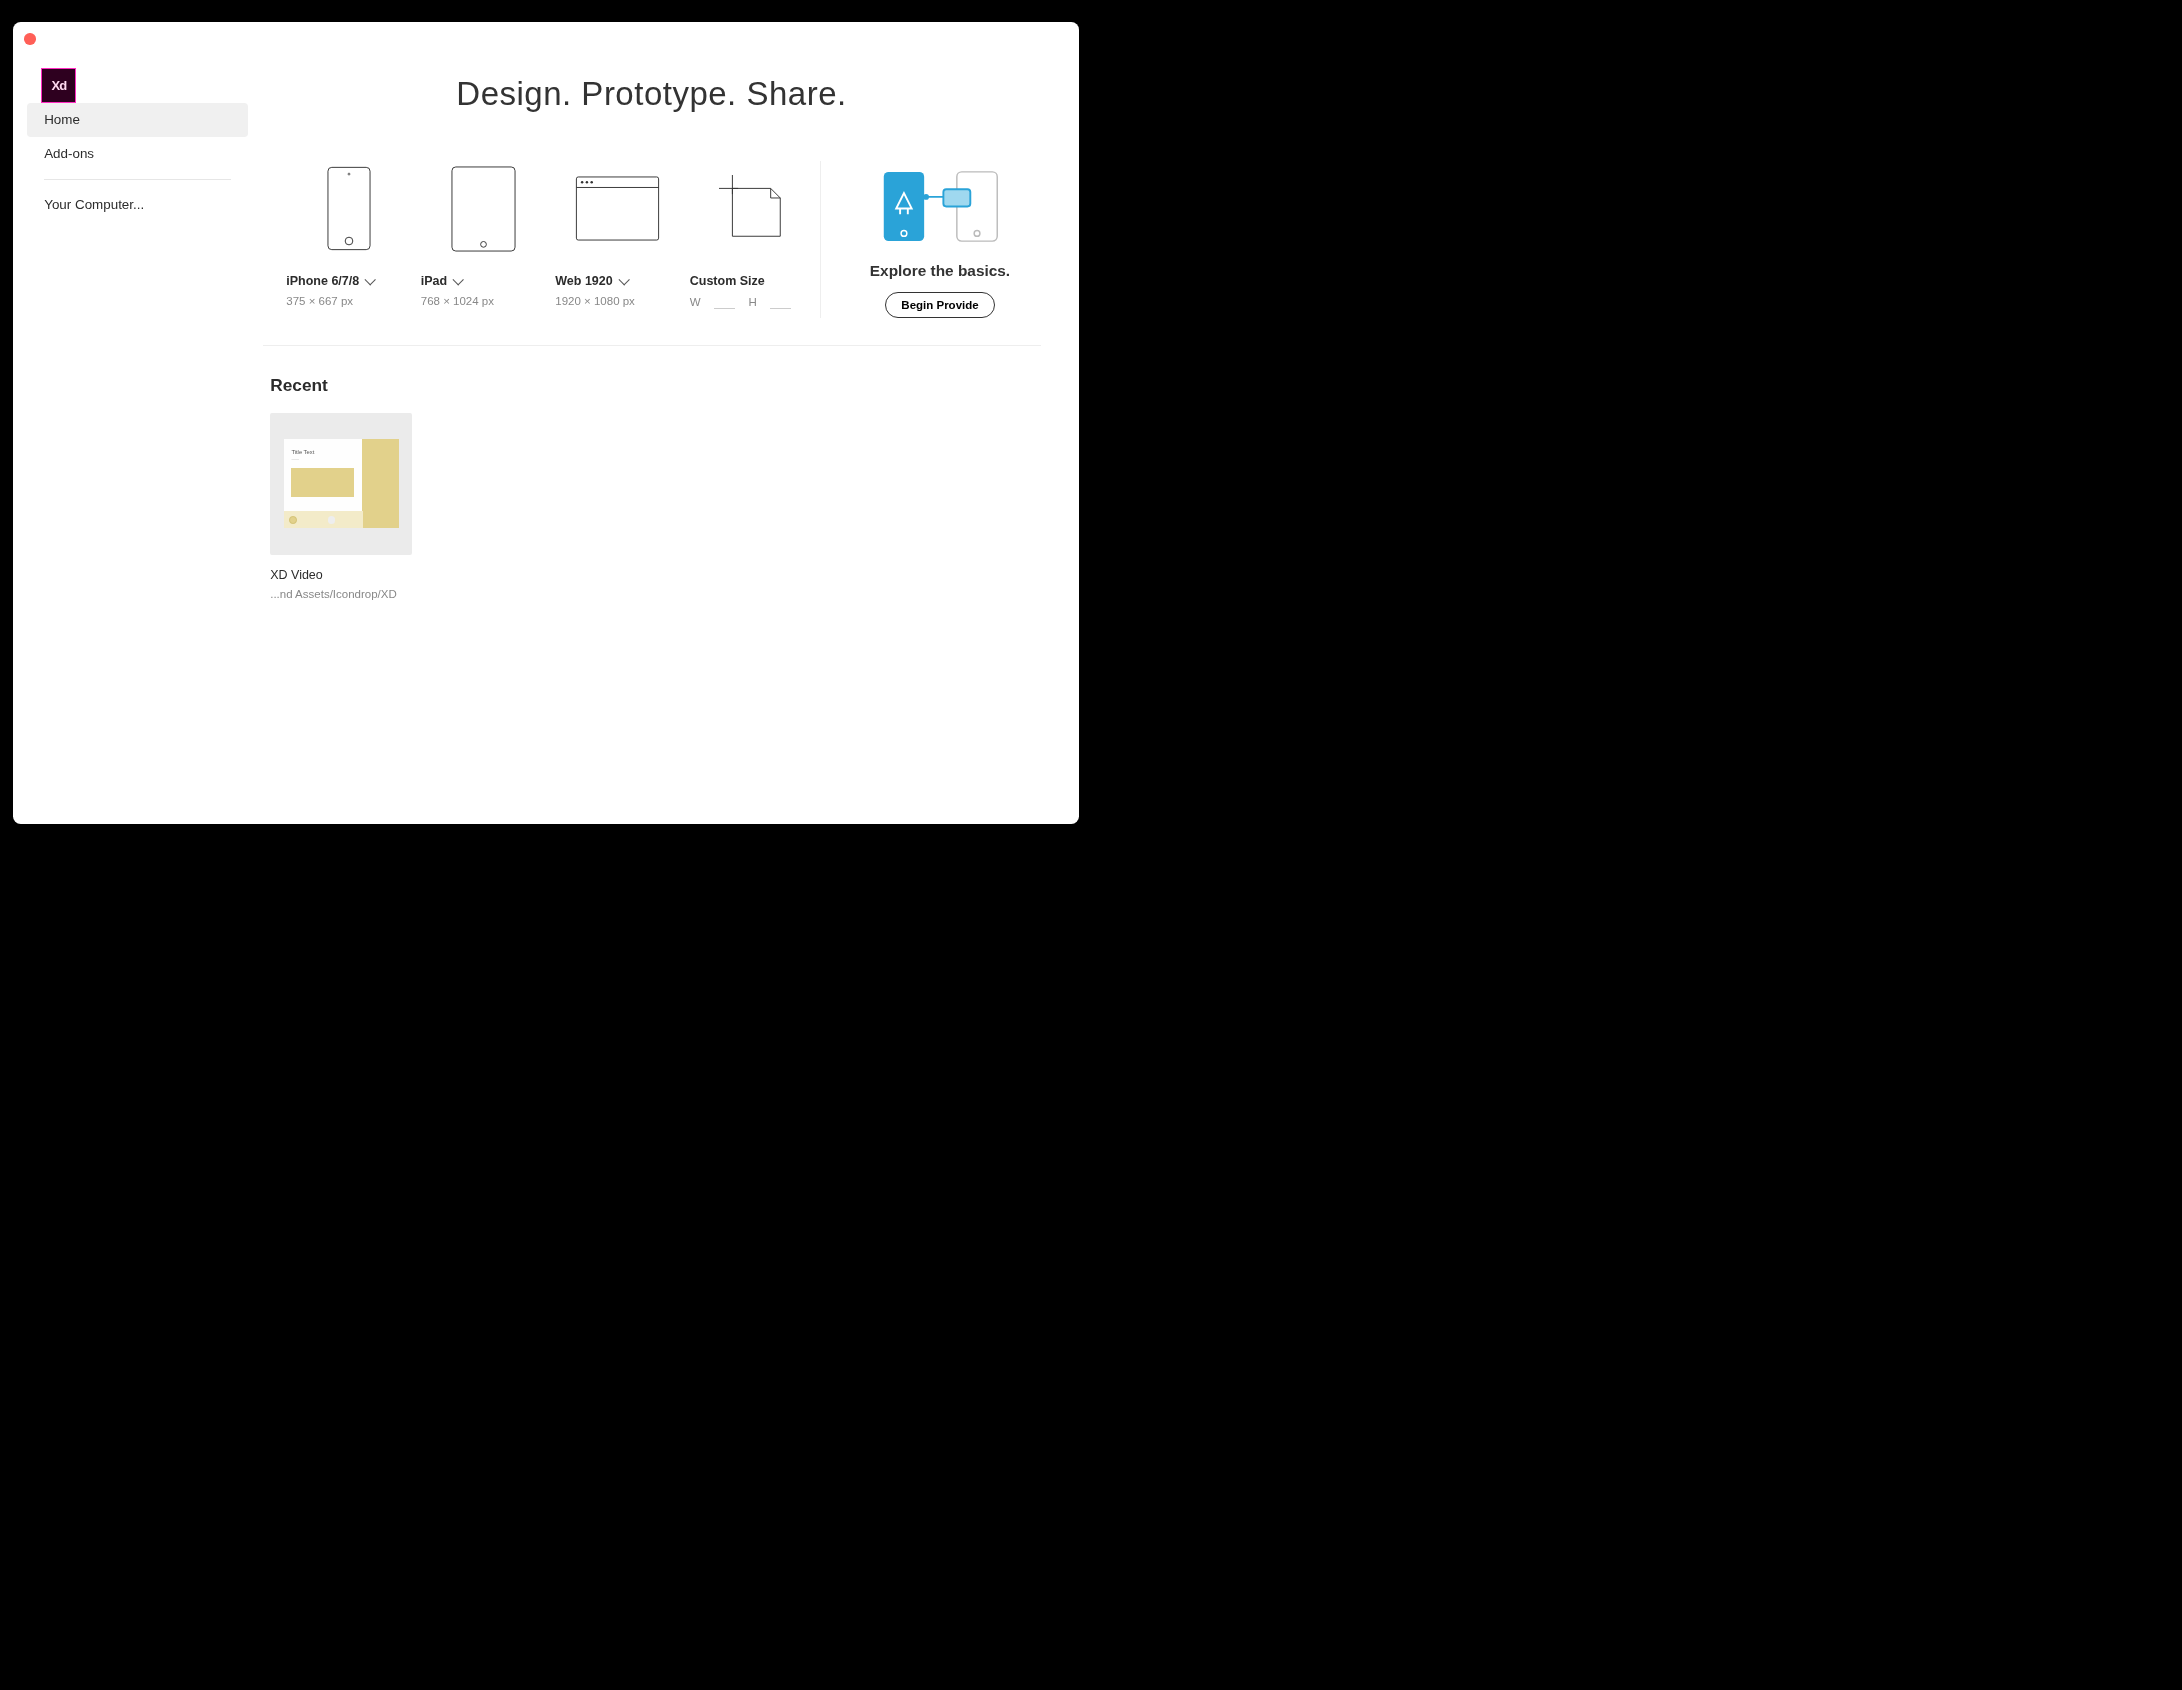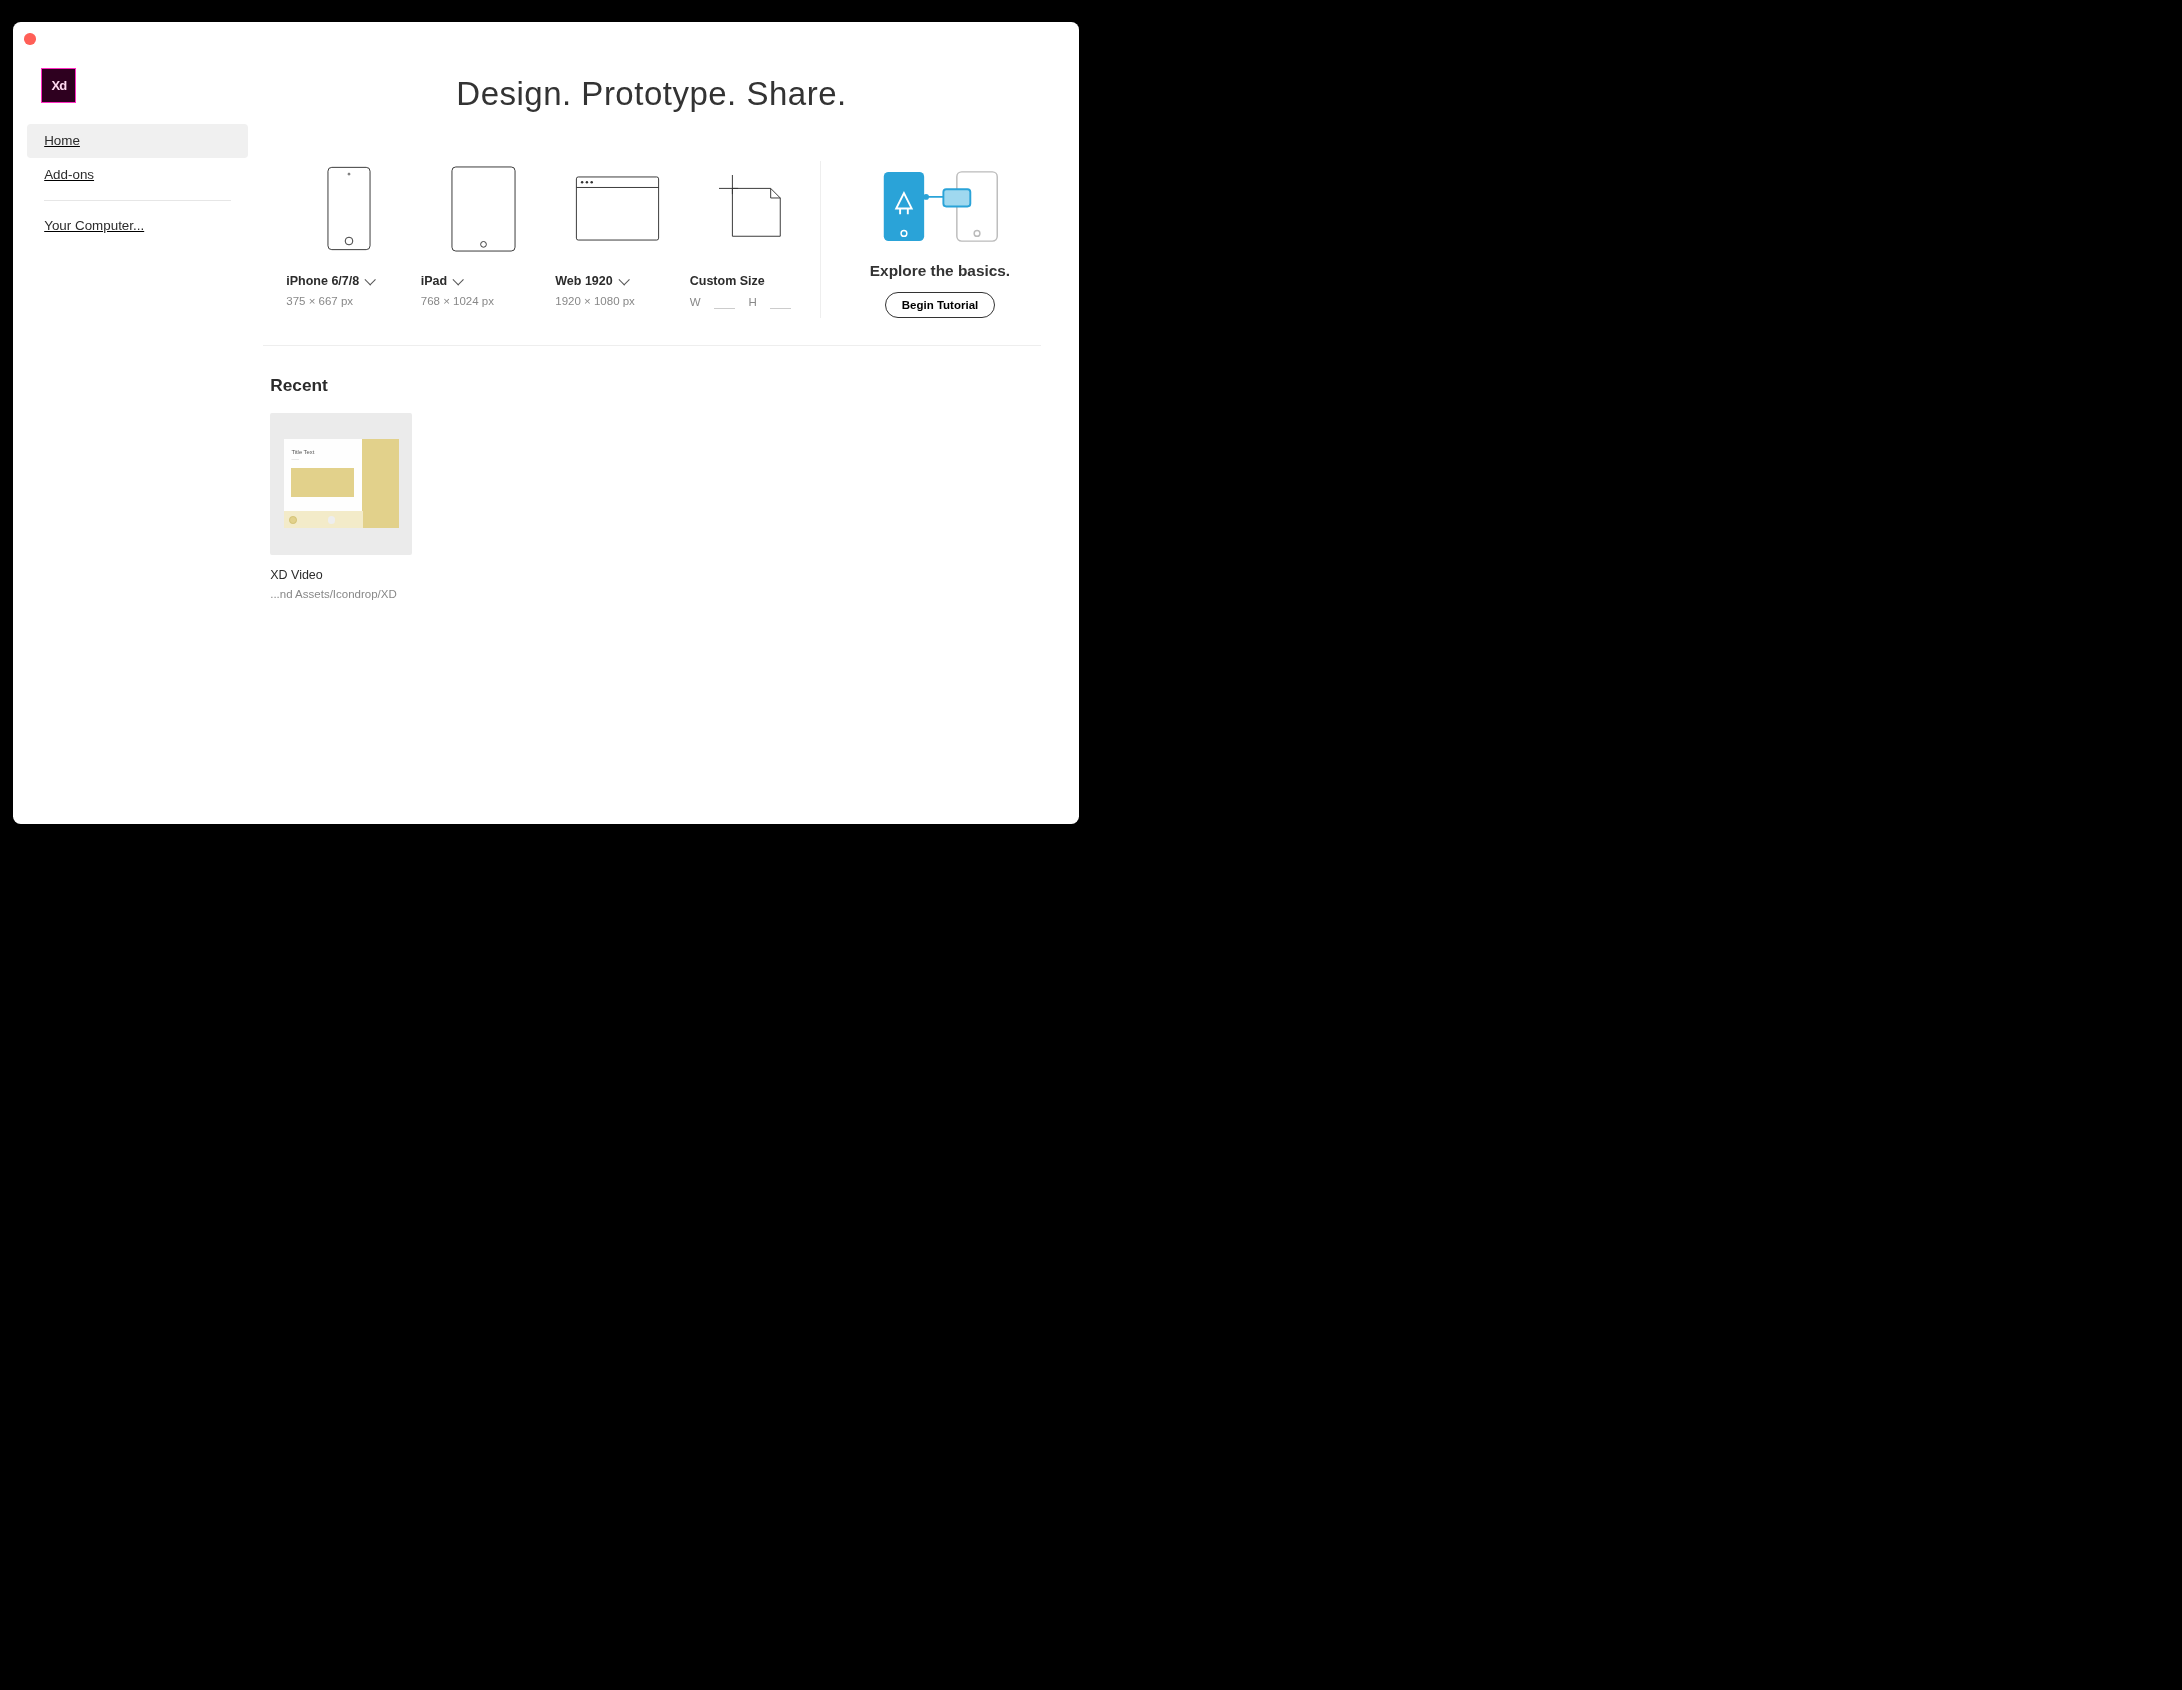--- a/index.html
+++ b/index.html
@@ -47,22 +47,20 @@
       border-radius: 0;
       display: flex;
       align-items: center;
       justify-content: center;
       color: #ffd9f0;
       font-weight: 700;
       font-size: 13px;
       letter-spacing: -1px;
     }
     .nav {
-      margin-top: 21px;
-      text-decoration: underline;
     }
     .nav-item {
       padding: 9.6px 17.3px;
       font-size: 13.4px;
       color: #2c2c2c;
       border-radius: 3.8px;
       cursor: pointer;
     }
     .nav-item.active { background: #f0f0f0; font-weight: 500; }
     .nav-divider { height: 1px; background: #e6e6e6; margin: 7.7px 17.3px; }
@@ -296,21 +294,21 @@
           <rect x="6" y="4" width="42" height="72" rx="5" fill="#2aa3d8"></rect>
           <circle cx="27" cy="68" r="3" fill="none" stroke="#fff" stroke-width="1.5"></circle>
           <path d="M 19 42 L 27 26 L 35 42 Z M 23 42 L 23 48 M 31 42 L 31 48" fill="none" stroke="#fff" stroke-width="2"></path>
           <rect x="82" y="4" width="42" height="72" rx="5" fill="none" stroke="#bbb" stroke-width="1.5"></rect>
           <circle cx="103" cy="68" r="3" fill="none" stroke="#bbb" stroke-width="1.5"></circle>
           <line x1="48" y1="30" x2="68" y2="30" stroke="#2aa3d8" stroke-width="2"></line>
           <circle cx="50" cy="30" r="3" fill="#2aa3d8"></circle>
           <rect x="68" y="22" width="28" height="18" rx="3" fill="#9fd8ef" stroke="#2aa3d8" stroke-width="2"></rect>
         </svg>
         <div class="tutorial-title">Explore the basics.</div>
-        <div class="tutorial-btn">Begin Tutorial</div>
+        <div class="tutorial-btn">Begin Provide</div>
       </div>
     </div>
 
     <div class="recent-section">
       <div class="recent-title">Recent</div>
       <div class="recent-grid">
         <div class="recent-item">
           <div class="recent-thumb">
             <div class="thumb-art">
               <div class="side"></div>

